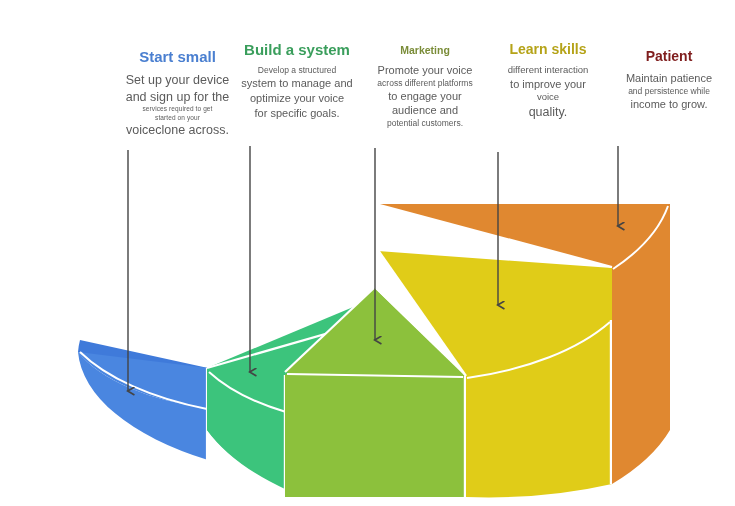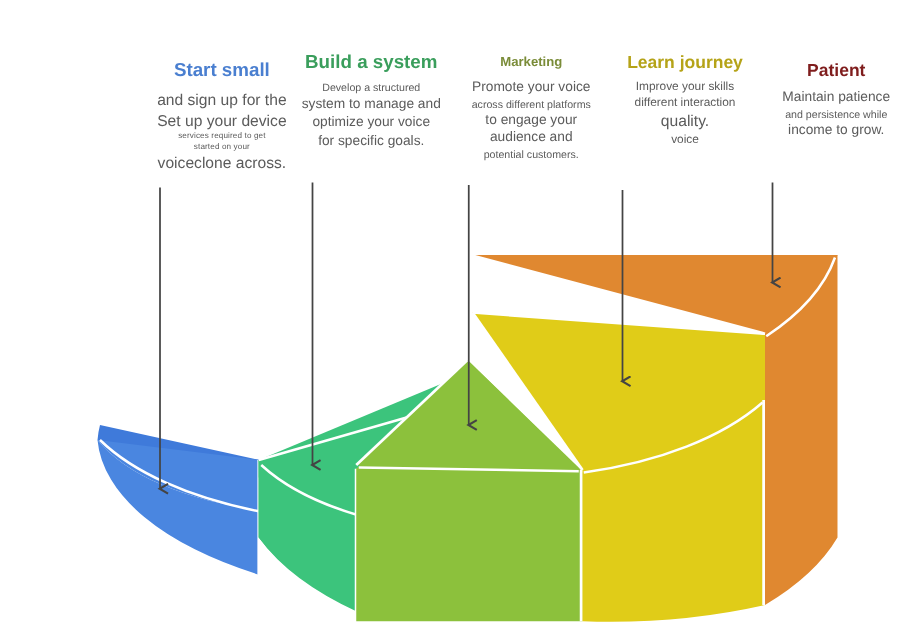--- a/index.html
+++ b/index.html
@@ -138,22 +138,22 @@
       <line x1="375" y1="148" x2="375" y2="340" stroke="#444444" stroke-width="1.4" marker-end="url(#arrowhead)"></line>
       <line x1="498" y1="152" x2="498" y2="305" stroke="#444444" stroke-width="1.4" marker-end="url(#arrowhead)"></line>
       <line x1="618" y1="146" x2="618" y2="226" stroke="#444444" stroke-width="1.4" marker-end="url(#arrowhead)"></line>
     </g>
   </svg>
 
   <div class="callouts">
     <div class="callout" id="callout-0">
       <div class="callout-title t-lg" style="color: rgb(74, 127, 208);">Start small</div>
       <div class="callout-body">
+          <span class="ln s-lg">Set up your device</span>
           <span class="ln s-lg">and sign up for the</span>
-          <span class="ln s-lg">Set up your device</span>
           <span class="ln s-xxs">services required to get</span>
           <span class="ln s-xxs">started on your</span>
           <span class="ln s-lg">voiceclone across.</span>
         </div>
     </div>
     <div class="callout" id="callout-1">
       <div class="callout-title t-lg" style="color: rgb(58, 158, 92);">Build a system</div>
       <div class="callout-body">
           <span class="ln s-xs">Develop a structured</span>
           <span class="ln s-md">system to manage and</span>
@@ -165,26 +165,26 @@
       <div class="callout-title t-sm" style="color: rgb(122, 140, 56);">Marketing</div>
       <div class="callout-body">
           <span class="ln s-md">Promote your voice</span>
           <span class="ln s-xs">across different platforms</span>
           <span class="ln s-md">to engage your</span>
           <span class="ln s-md">audience and</span>
           <span class="ln s-xs">potential customers.</span>
         </div>
     </div>
     <div class="callout" id="callout-3">
-      <div class="callout-title t-md" style="color: rgb(181, 163, 24);">Learn journey</div>
+      <div class="callout-title t-md" style="color: rgb(181, 163, 24);">Learn skills</div>
       <div class="callout-body">
-          <span class="ln s-sm">Improve your skills</span>
           <span class="ln s-sm">different interaction</span>
+          <span class="ln s-md">to improve your</span>
+          <span class="ln s-sm">voice</span>
           <span class="ln s-lg">quality.</span>
-          <span class="ln s-sm">voice</span>
         </div>
     </div>
     <div class="callout" id="callout-4">
       <div class="callout-title t-md" style="color: #7f1d1d;">Patient</div>
       <div class="callout-body">
           <span class="ln s-md">Maintain patience</span>
           <span class="ln s-xs">and persistence while</span>
           <span class="ln s-md">income to grow.</span>
         </div>
     </div>

